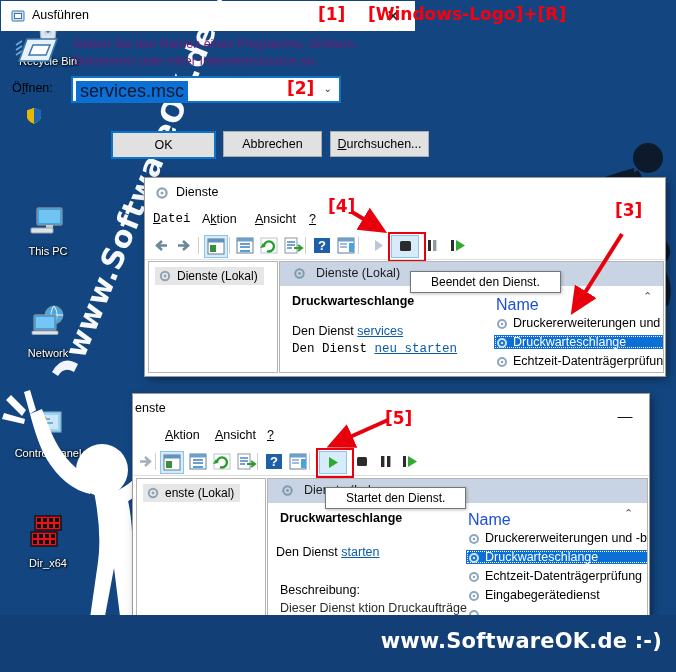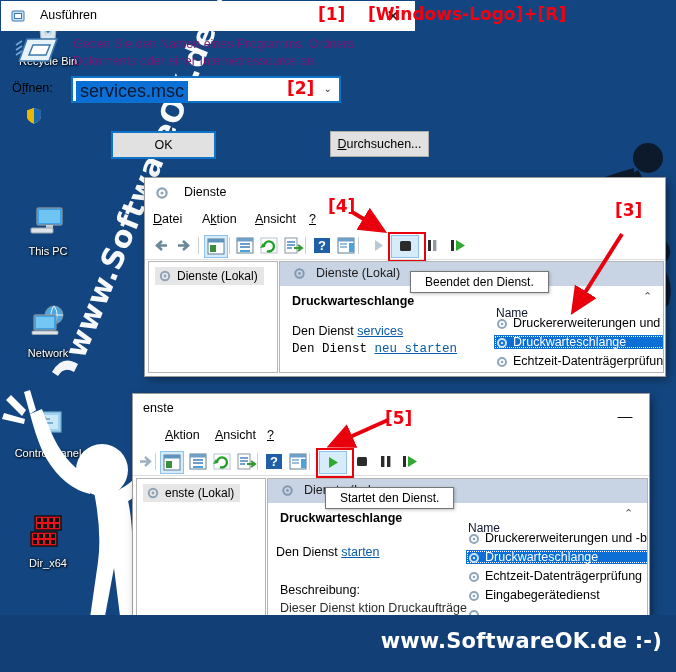--- a/index.html
+++ b/index.html
@@ -32,21 +32,21 @@
   .stickR{position:absolute;left:556px;top:140px;width:124px;height:250px;pointer-events:none;}
 
   
   .banner{position:absolute;left:0;bottom:0;width:676px;height:57px;background:#133f77;}
   .banner .url{position:absolute;right:14px;top:14px;color:#fff;font-size:21px;font-weight:bold;
     font-family:"DejaVu Sans", sans-serif;letter-spacing:.2px;}
 
   
   .win{position:absolute;background:#fff;box-shadow:0 0 0 1px #9a9a9a, 3px 3px 9px rgba(0,0,0,.45);}
   .titlebar{height:30px;background:#fff;position:relative;}
-  .titlebar .tname{position:absolute;left:31px;top:7px;font-size:12.5px;color:#000;margin-left:8px;}
+  .titlebar .tname{position:absolute;left:31px;top:7px;font-size:12.5px;color:#000;}
   .titlebar .ticon{position:absolute;left:9px;top:7px;}
   .closeX{position:absolute;right:0;top:0;width:44px;height:30px;display:flex;align-items:center;justify-content:center;
           font-size:17px;color:#222;font-family:"DejaVu Sans",sans-serif;}
   .minB{position:absolute;width:36px;height:26px;display:flex;align-items:center;justify-content:center;color:#111;font-size:15px;}
 
   
   .menubar{height:24px;background:#fff;position:relative;}
   .menubar span{position:absolute;top:4px;font-size:12.5px;color:#000;}
   .menubar u{text-decoration:underline;}
 
@@ -62,28 +62,28 @@
   .pane-right{position:absolute;background:#fff;border:1px solid #b5b5b5;overflow:hidden;}
   .rhead{position:absolute;left:0;top:0;right:0;height:24px;background:#c8d4e4;}
   .rhead .lbl{position:absolute;left:36px;top:4px;font-size:12.5px;color:#1b1b1b;}
   .rhead .gico{position:absolute;left:12px;top:4px;}
 
   .svc-title{position:absolute;font-size:12.5px;font-weight:bold;color:#000;}
   .svc-line{position:absolute;font-size:12.5px;color:#000;white-space:nowrap;}
   .lnk{color:#0a5ca8;text-decoration:underline;}
 
   
-  .colhdr{position:absolute;font-size:12px;color:#0f172a;margin-top:10px;}
+  .colhdr{position:absolute;font-size:16px;color:#1d4ed8;}
   .row{position:absolute;font-size:12.5px;color:#000;white-space:nowrap;padding-left:19px;}
   .row.sel{background:#0b6fd6;color:#fff;outline:1px dotted #fff;outline-offset:-2px;}
   .gear{position:absolute;left:1px;top:1px;}
 
   
   .tip{position:absolute;background:#fff;border:1px solid #767676;font-size:12px;color:#000;
-       padding:3px 14px;white-space:nowrap;box-shadow:1px 1px 3px rgba(0,0,0,.25);}
+       padding:3px 20px;white-space:nowrap;box-shadow:1px 1px 3px rgba(0,0,0,.25);}
 
   
   .step{position:absolute;color:#f5000f;font-size:17px;font-weight:bold;font-family:"DejaVu Sans",sans-serif;}
   .arrow{position:absolute;pointer-events:none;}
 
   
   .rundlg{left:145px;top:0px;width:414px;height:160px;background:#fff;border:1px solid #8a8a8a;}
   .rd-desc{position:absolute;left:73px;top:36px;font-size:12.5px;color:#701a75;line-height:17px;}
   .rd-openlbl{position:absolute;left:12px;top:81px;font-size:12.5px;color:#000;}
   .rd-combo{position:absolute;left:71px;top:76px;width:266px;height:23px;border:2px solid #0d74c8;background:#fff;}
@@ -362,21 +362,21 @@
   <div class="win" style="left:145px;top:178px;width:520px;height:198px;">
     <div class="titlebar">
       <svg class="ticon" width="16" height="16" viewBox="0 0 16 16">
         <circle cx="8" cy="8" r="4.6" fill="none" stroke="#8ea3b5" stroke-width="2.2"></circle>
         <circle cx="8" cy="8" r="1.5" fill="#8ea3b5"></circle>
       </svg>
       <span class="tname">Dienste</span>
     </div>
 
     <div class="menubar">
-      <span style="left:8px;"><u>D</u>atei</span>
+      <span style="left:8px;font-family:Liberation Mono, monospace;"><u>D</u>atei</span>
       <span style="left:57px;">A<u>k</u>tion</span>
       <span style="left:110px;"><u>A</u>nsicht</span>
       <span style="left:164px;"><u>?</u></span>
     </div>
 
     <div class="toolbar">
       <svg class="tb-ico" style="left:5px;" viewBox="0 0 22 21">
         <path d="M17 10.5 h-9 M12 6 l-5 4.5 5 4.5" stroke="#6b8798" stroke-width="2.6" fill="none"></path>
       </svg>
       <svg class="tb-ico" style="left:28px;" viewBox="0 0 22 21">
@@ -539,20 +539,21 @@
       <span class="chev">⌄</span>
     </div>
 
     <svg style="position:absolute;left:26px;top:107px;" width="16" height="17" viewBox="0 0 16 17">
       <path d="M8 1 L15 3.6 v5.2 c0 4 -3.3 6.5 -7 7.9 c-3.7 -1.4 -7 -3.9 -7 -7.9 V3.6 z" fill="#f0c419"></path>
       <path d="M8 1 L15 3.6 v5.2 c0 4 -3.3 6.5 -7 7.9 z" fill="#1a64b0"></path>
       <path d="M8 1 L1 3.6 v5.2 c0 4 3.3 6.5 7 7.9 z" fill="#e6b800"></path>
     </svg>
 
     <div class="rd-btn primary" style="left:111px;width:101px;">OK</div>
+    <div class="rd-btn" style="left:223px;width:97px;">Abbrechen</div>
     <div class="rd-btn" style="left:330px;width:97px;"><u>D</u>urchsuchen...</div>
   </div>
 
   <div class="step" style="left:318px;top:4px;">[1]</div>
   <div class="step" style="left:368px;top:4px;">[Windows-Logo]+[R]</div>
   <div class="step" style="left:287px;top:78px;">[2]</div>
 
   <div class="banner">
     <span class="url">www.SoftwareOK.de :-)</span>
   </div>

